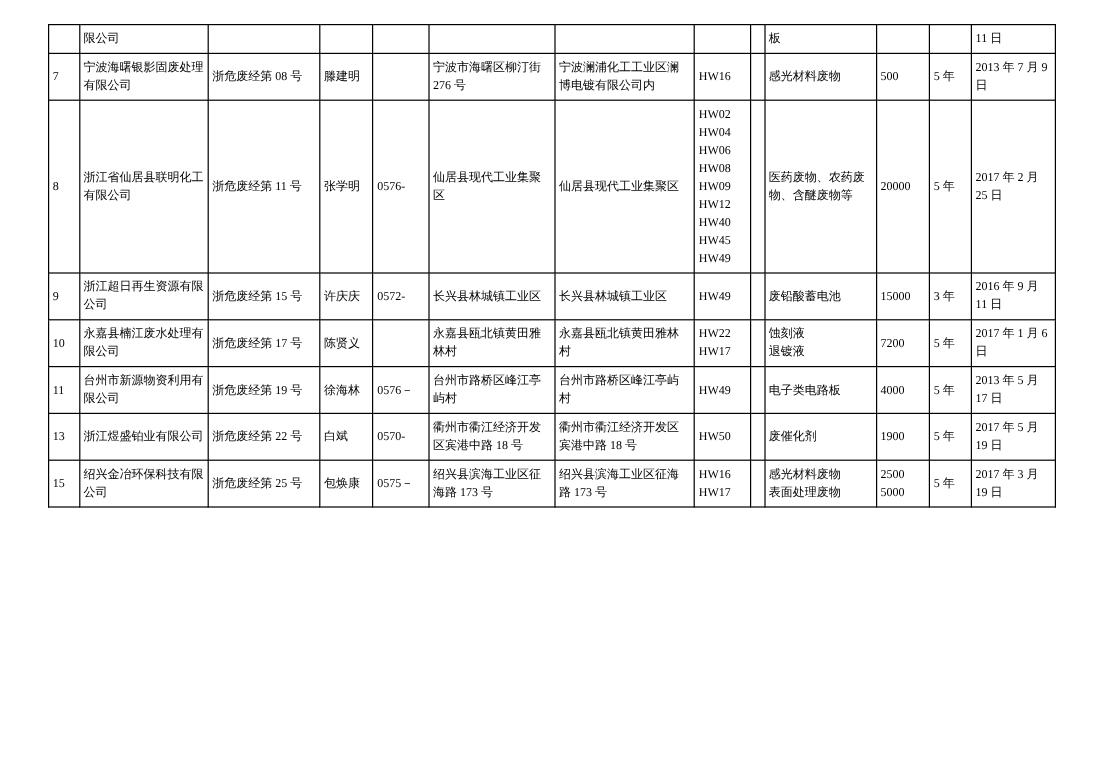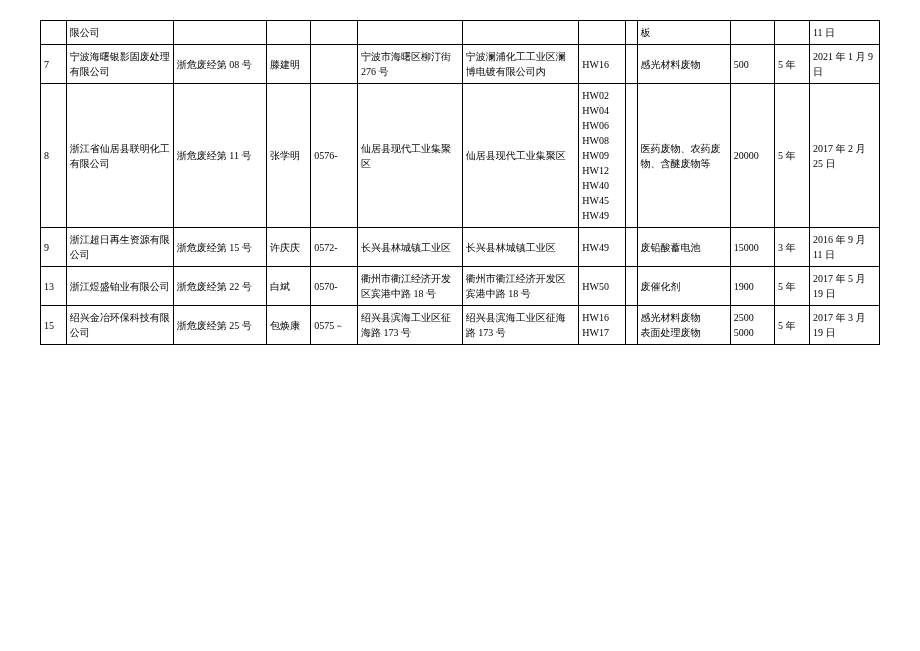--- a/index.html
+++ b/index.html
@@ -62,21 +62,21 @@
           <td>浙危废经第 08 号</td>
           <td>滕建明</td>
           <td></td>
           <td>宁波市海曙区柳汀街 276 号</td>
           <td>宁波澜浦化工工业区澜博电镀有限公司内</td>
           <td>HW16</td>
           <td></td>
           <td>感光材料废物</td>
           <td>500</td>
           <td>5 年</td>
-          <td>2021 年 1 月 9 日</td>
+          <td>2013 年 7 月 9 日</td>
         </tr>
         <tr>
           <td>8</td>
           <td>浙江省仙居县联明化工有限公司</td>
           <td>浙危废经第 11 号</td>
           <td>张学明</td>
           <td>0576-</td>
           <td>仙居县现代工业集聚区</td>
           <td>仙居县现代工业集聚区</td>
           <td>HW02<br>HW04<br>HW06<br>HW08<br>HW09<br>HW12<br>HW40<br>HW45<br>HW49</td>
@@ -93,20 +93,50 @@
           <td>许庆庆</td>
           <td>0572-</td>
           <td>长兴县林城镇工业区</td>
           <td>长兴县林城镇工业区</td>
           <td>HW49</td>
           <td></td>
           <td>废铅酸蓄电池</td>
           <td>15000</td>
           <td>3 年</td>
           <td>2016 年 9 月 11 日</td>
+        </tr>
+        <tr>
+          <td>10</td>
+          <td>永嘉县楠江废水处理有限公司</td>
+          <td>浙危废经第 17 号</td>
+          <td>陈贤义</td>
+          <td></td>
+          <td>永嘉县瓯北镇黄田雅林村</td>
+          <td>永嘉县瓯北镇黄田雅林村</td>
+          <td>HW22<br>HW17</td>
+          <td></td>
+          <td>蚀刻液<br>退镀液</td>
+          <td>7200</td>
+          <td>5 年</td>
+          <td>2017 年 1 月 6 日</td>
+        </tr>
+        <tr>
+          <td>11</td>
+          <td>台州市新源物资利用有限公司</td>
+          <td>浙危废经第 19 号</td>
+          <td>徐海林</td>
+          <td>0576－</td>
+          <td>台州市路桥区峰江亭屿村</td>
+          <td>台州市路桥区峰江亭屿村</td>
+          <td>HW49</td>
+          <td></td>
+          <td>电子类电路板</td>
+          <td>4000</td>
+          <td>5 年</td>
+          <td>2013 年 5 月 17 日</td>
         </tr>
         <tr>
           <td>13</td>
           <td>浙江煜盛铂业有限公司</td>
           <td>浙危废经第 22 号</td>
           <td>白斌</td>
           <td>0570-</td>
           <td>衢州市衢江经济开发区宾港中路 18 号</td>
           <td>衢州市衢江经济开发区宾港中路 18 号</td>
           <td>HW50</td>

